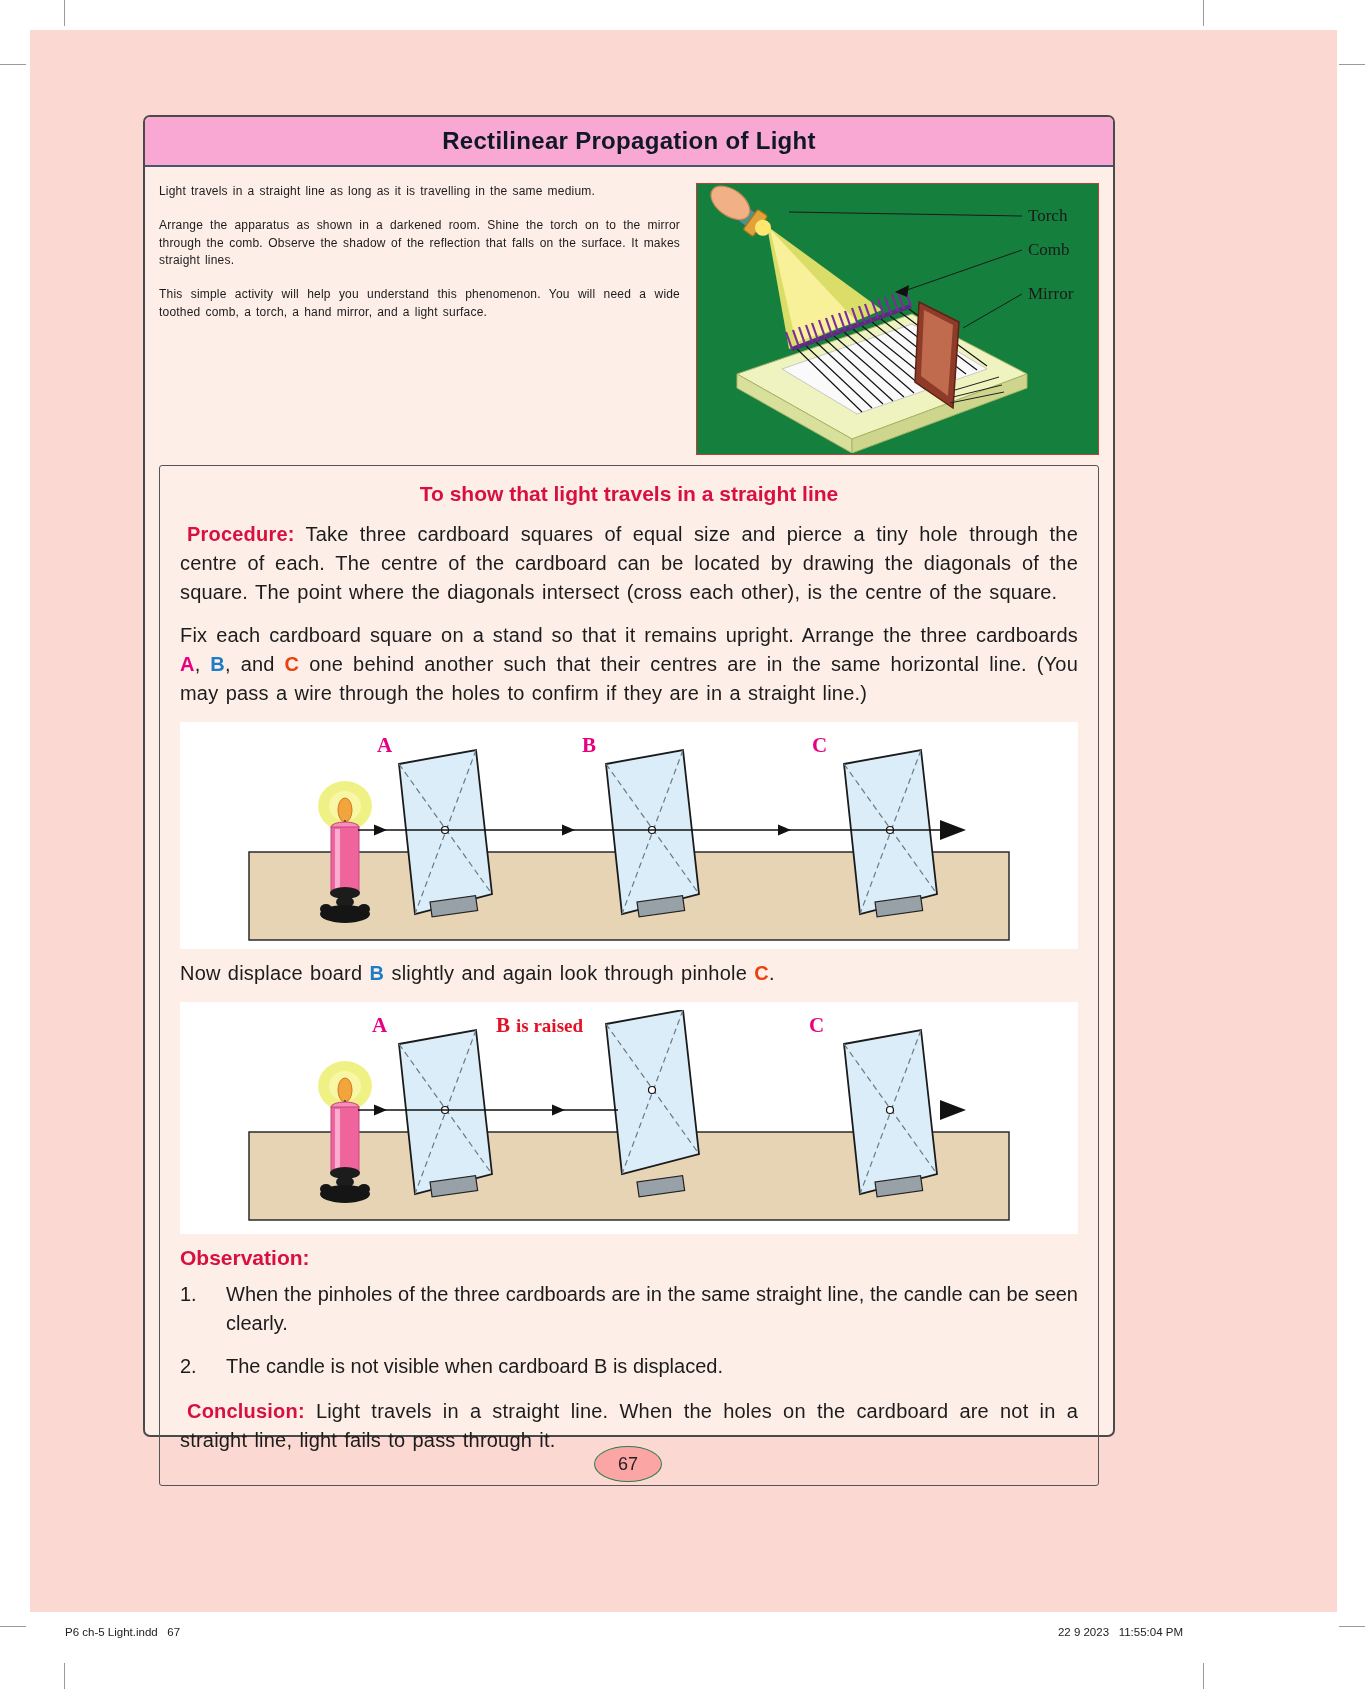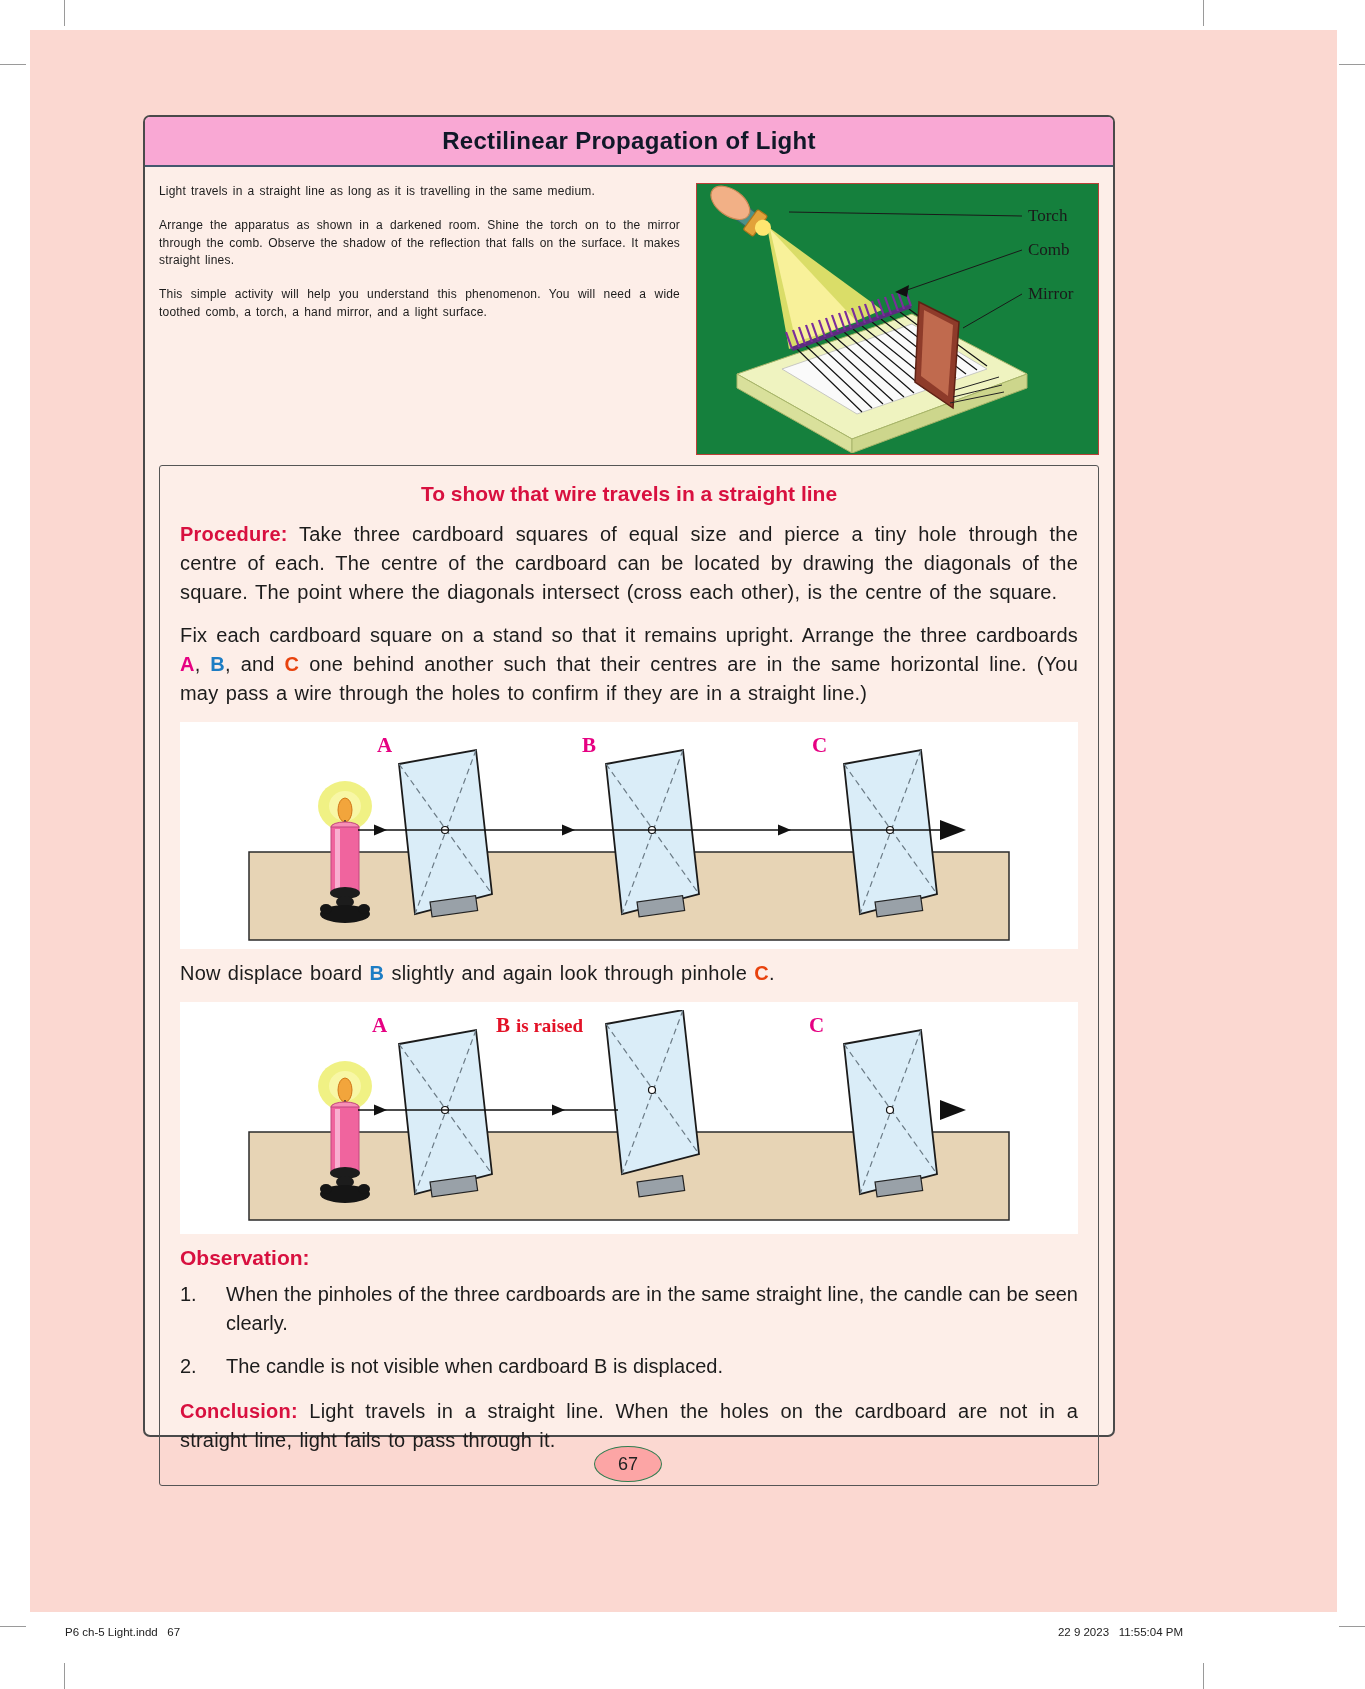--- a/index.html
+++ b/index.html
@@ -34,21 +34,21 @@
     box-sizing:border-box;
   }
   .activity-box{
     margin:6px 14px 16px 14px;border:1.4px solid #555;border-radius:3px;
     padding:12px 20px 16px 20px;
   }
   .activity-title{
     text-align:center;color:#d8103f;font-weight:bold;font-size:21px;margin:4px 0 14px 0;
   }
   .para{font-size:20px;line-height:1.45;text-align:justify;margin:0 0 14px 0;letter-spacing:.2px;word-spacing:1.5px;}
-  .lbl-red{color:#d8103f;font-weight:bold;}
+  .lbl-red{color:#d8103f;font-weight:bold;margin-left:7px;}
   .lA{color:#e60082;font-weight:bold;}
   .lB{color:#1d7dc4;font-weight:bold;}
   .lC{color:#e8420d;font-weight:bold;}
   .diagram-strip{background:#ffffff;padding:8px 0 4px 0;margin:4px 0 10px 0;}
   .diagram-strip svg{display:block;margin:0 auto;}
   .obs-label{color:#d8103f;font-weight:bold;font-size:21px;margin:12px 0 10px 0;}
   .obs-item{display:flex;gap:12px;margin:0 0 14px 0;font-size:20px;line-height:1.45;}
   .obs-num{flex:none;width:34px;}
   .obs-text{flex:1;text-align:justify;}
   .page-oval{
@@ -133,21 +133,21 @@
           </g>
           <polygon points="198,108 212,101 210,113" fill="#111"></polygon>
           <text x="331" y="37" font-family="Liberation Serif, serif" font-size="17" fill="#1a1a1a">Torch</text>
           <text x="331" y="71" font-family="Liberation Serif, serif" font-size="17" fill="#1a1a1a">Comb</text>
           <text x="331" y="115" font-family="Liberation Serif, serif" font-size="17" fill="#1a1a1a">Mirror</text>
         </svg>
       </div>
     </div>
 
     <div class="activity-box">
-      <div class="activity-title">To show that wire travels in a straight line</div>
+      <div class="activity-title">To show that light travels in a straight line</div>
 
       <p class="para"><span class="lbl-red">Procedure:</span><span> Take three cardboard squares of equal size and pierce a tiny hole through the centre of each. The centre of the cardboard can be located by drawing the diagonals of the square. The point where the diagonals intersect (cross each other), is the centre of the square.</span></p>
 
       <p class="para"><span>Fix each cardboard square on a stand so that it remains upright. Arrange the three cardboards </span><span class="lA">A</span><span>, </span><span class="lB">B</span><span>, and </span><span class="lC">C</span><span> one behind another such that their centres are in the same horizontal line. (You may pass a wire through the holes to confirm if they are in a straight line.)</span></p>
 
       <div class="diagram-strip">
         <svg viewBox="0 0 790 215" width="790" height="215">
           <rect x="15" y="122" width="760" height="88" fill="#e7d4b5" stroke="#2b2b2b" stroke-width="1.5"></rect>
 
           <g>

